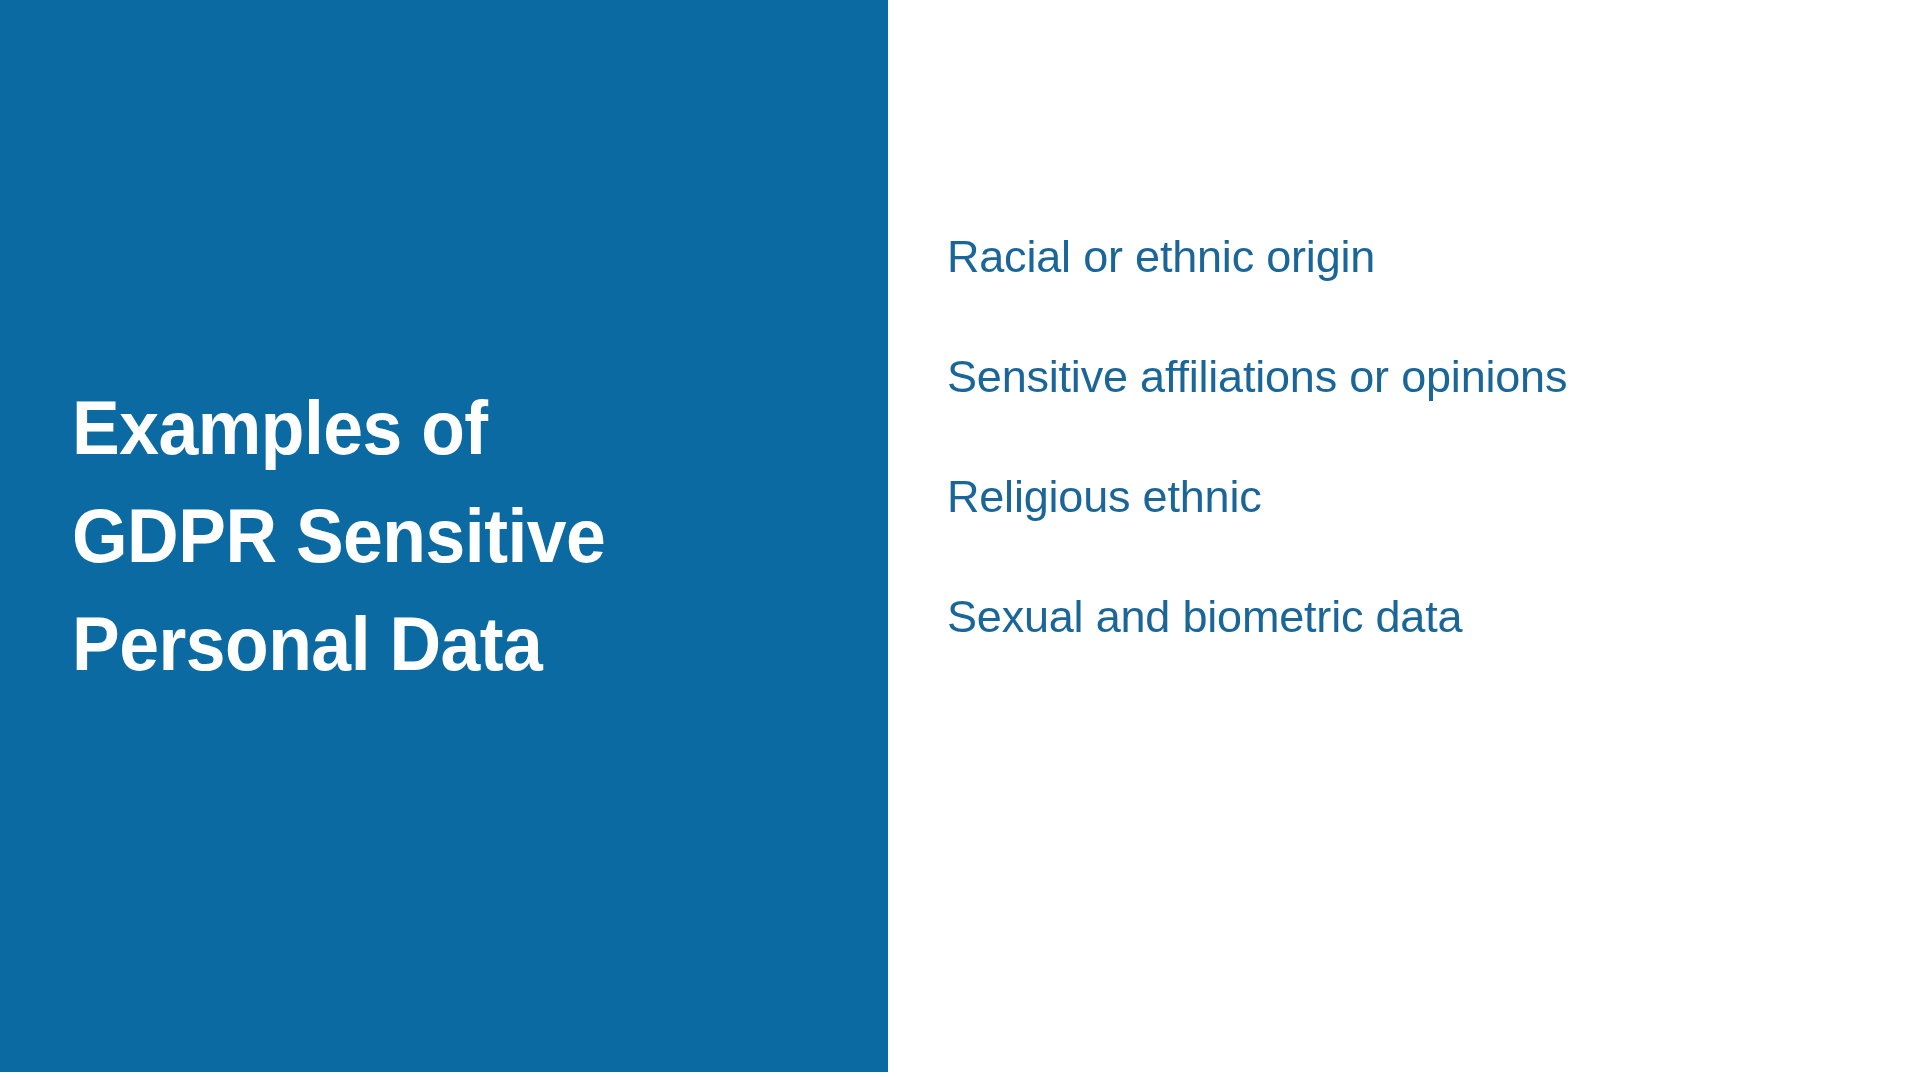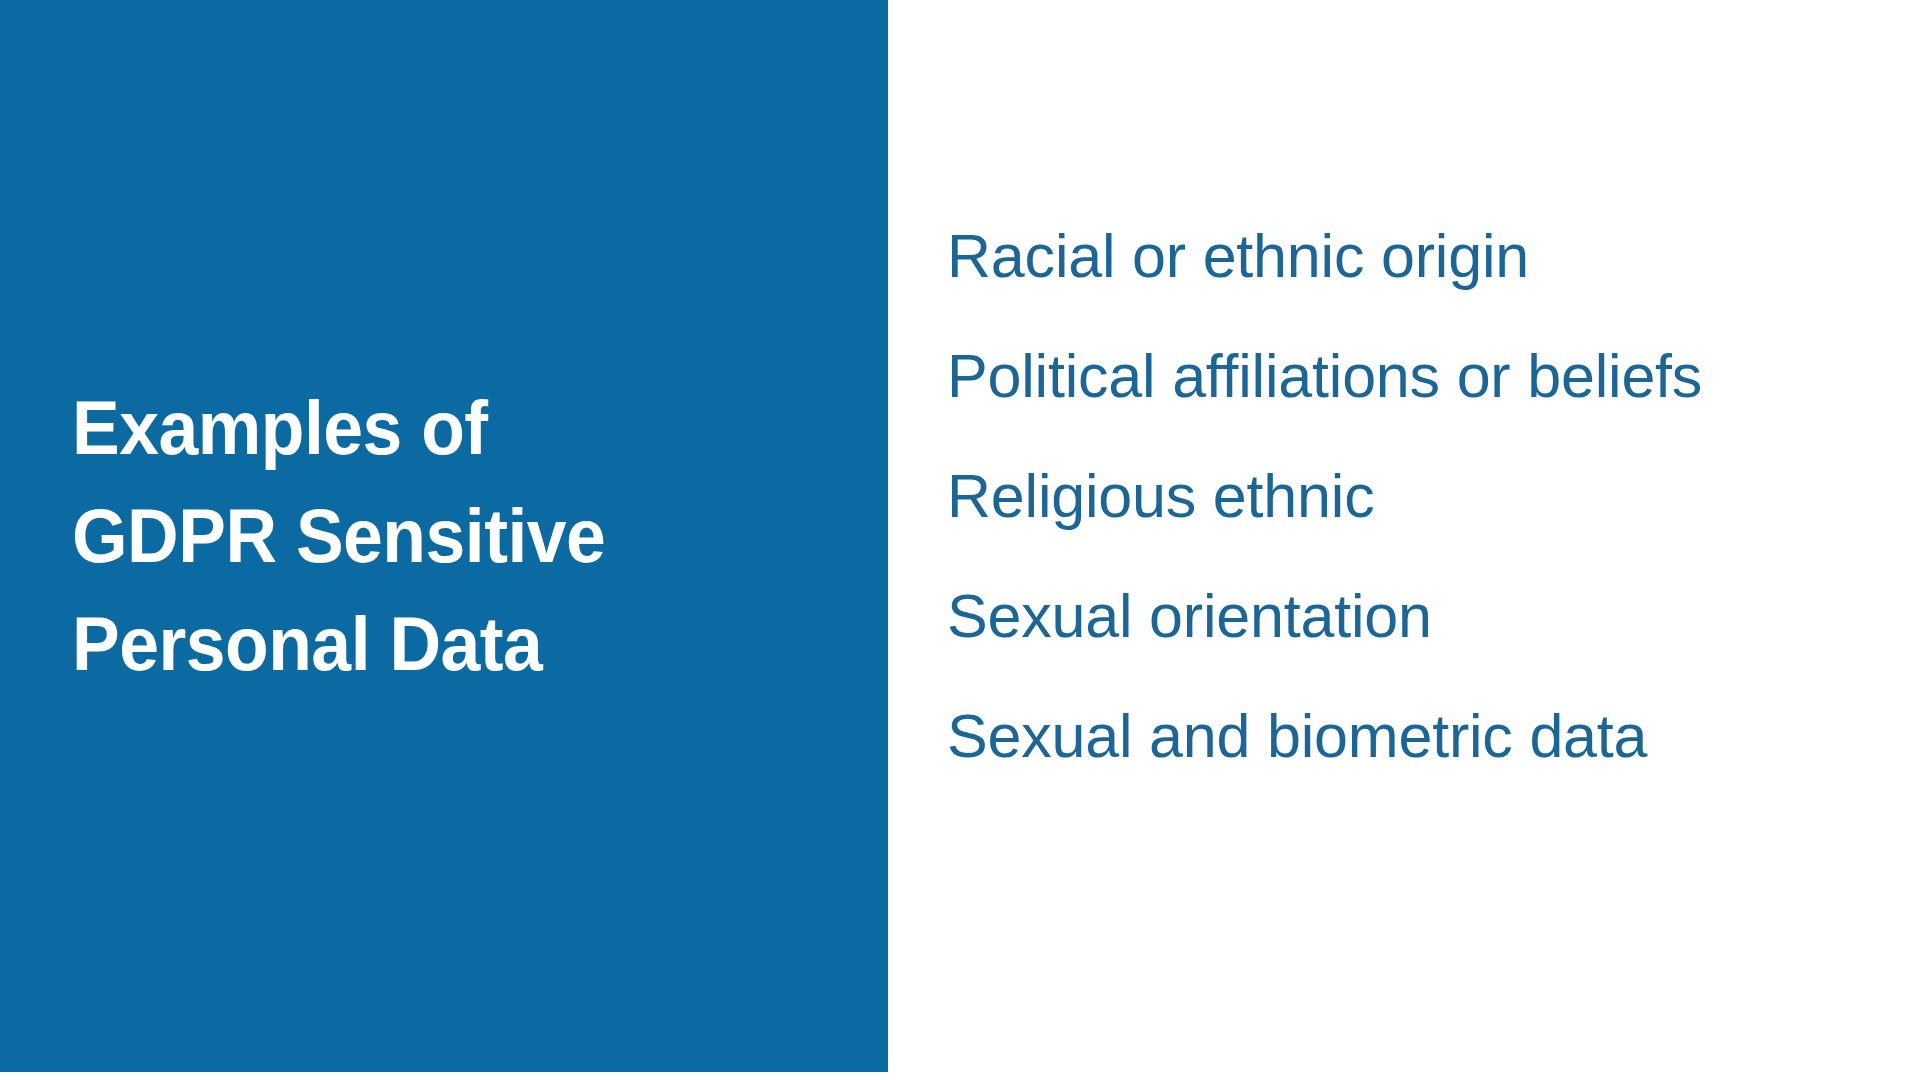--- a/index.html
+++ b/index.html
@@ -69,21 +69,21 @@
     top: 196px;
     width: 940px;
     list-style: none;
     margin: 0;
     padding: 0;
   }
   #sensitive-data-list li {
     color: #1a6699;
     font-family: "Liberation Sans", "DejaVu Sans", sans-serif;
     font-weight: 400;
-    font-size: 61px;
+    font-size: 45px;
     line-height: 1.0;
     height: 120px;
     display: flex;
     align-items: center;
     white-space: nowrap;
     letter-spacing: -0.2px;
   }
 </style>
 </head>
 <body>
@@ -94,21 +94,20 @@
     <div id="title-block">
       <div class="title-line" style="color: rgb(255, 255, 255);">Examples of</div>
       <div class="title-line" style="color: rgb(255, 255, 255);">GDPR Sensitive</div>
       <div class="title-line" style="color: rgb(255, 255, 255);">Personal Data</div>
     </div>
   </div>
 
   <div id="right-panel">
     <ul id="sensitive-data-list">
       <li style="color: rgb(26, 102, 153);">Racial or ethnic origin</li>
-      <li style="color: rgb(26, 102, 153);">Political affiliations or beliefs</li>
+      <li style="color: rgb(26, 102, 153);">Sensitive affiliations or opinions</li>
       <li style="color: rgb(26, 102, 153);">Religious ethnic</li>
-      <li style="color: rgb(26, 102, 153);">Sexual orientation</li>
       <li style="color: rgb(26, 102, 153);">Sexual and biometric data</li>
     </ul>
 
   </div>
 
 </div>
 
 </body></html>

